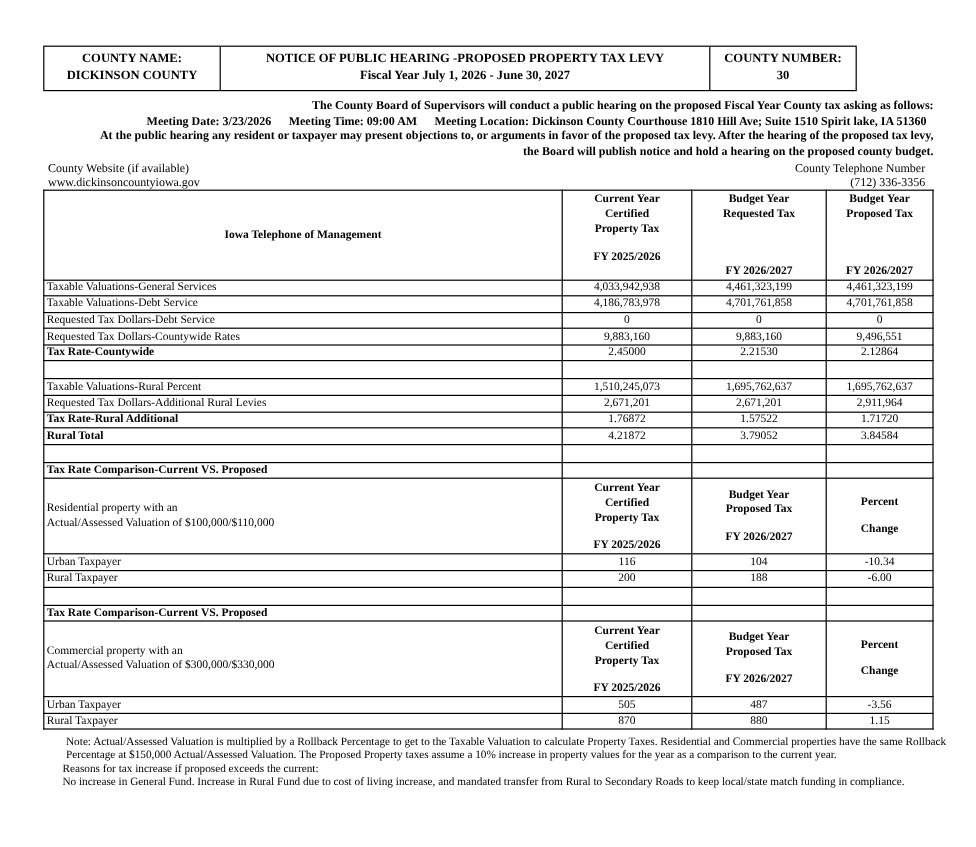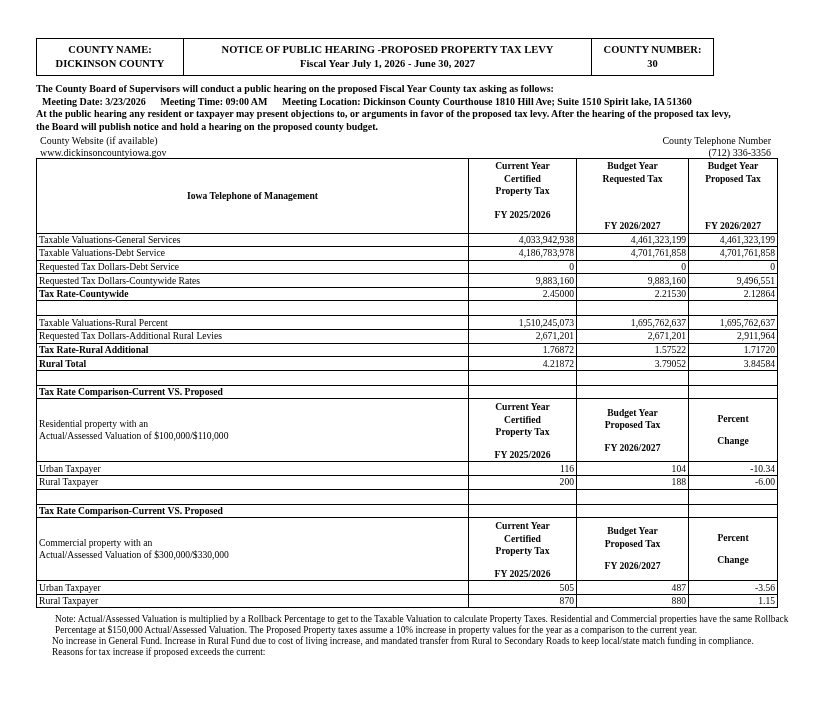--- a/index.html
+++ b/index.html
@@ -2,27 +2,27 @@
 <html><head>
 <meta charset="utf-8">
 <style>
   html, body { margin: 0; padding: 0; background: #ffffff; }
   body { width: 813px; height: 706px; position: relative; font-family: "Liberation Serif", serif; color: #000; overflow: hidden; }
   .hdr { position: absolute; left: 36px; top: 38px; width: 678px; height: 38px; border: 1.5px solid #000; display: flex; box-sizing: border-box; }
   .hdr > div { display: flex; flex-direction: column; align-items: center; justify-content: center; font-weight: bold; font-size: 10.5px; line-height: 14px; text-align: center; }
   .hdr .c1 { width: 146px; border-right: 1.5px solid #000; }
   .hdr .c2 { flex: 1; border-right: 1.5px solid #000; }
   .hdr .c3 { width: 121px; }
-  .intro { position: absolute; left: 36px; top: 83px; width: 742px; text-align: left; font-weight: bold; font-size: 10px; line-height: 12.5px; }
+  .intro { position: absolute; left: 36px; top: 83px; width: 742px; text-align: right; font-weight: bold; font-size: 10px; line-height: 12.5px; }
   .intro .meet span { margin: 0 6px; }
   .web { position: absolute; left: 40px; top: 135px; font-size: 10px; line-height: 12px; }
   .phone { position: absolute; right: 42px; top: 135px; font-size: 10px; line-height: 12px; text-align: right; }
   table.main { position: absolute; left: 36px; top: 158px; border-collapse: collapse; font-size: 9.6px; table-layout: fixed; }
   table.main td { border: 1px solid #000; padding: 0 2px; height: 12.6px; line-height: 12px; white-space: nowrap; overflow: hidden; }
-  table.main td.n { text-align: right; margin-top: 19px; }
+  table.main td.n { text-align: center; margin-top: 19px; }
   table.main td.b { font-weight: bold; }
   table.main tr.h td { font-weight: bold; text-align: center; vertical-align: top; }
   .notes { position: absolute; left: 36px; top: 614px; width: 742px; font-size: 9.4px; line-height: 11px; margin-left: 16px; }
   .notes p { margin: 0; }
   .notes .ind { padding-left: 3px; }
 </style>
 </head>
 <body>
 
 <div class="hdr">
@@ -237,15 +237,15 @@
         <td>Rural Taxpayer</td>
         <td class="n">870</td>
         <td class="n">880</td>
         <td class="n">1.15</td>
       </tr>
 </tbody>
   </table>
 
 <div class="notes">
   <p class="ind">Note: Actual/Assessed Valuation is multiplied by a Rollback Percentage to get to the Taxable Valuation to calculate Property Taxes. Residential and Commercial properties have the same Rollback Percentage at $150,000 Actual/Assessed Valuation. The Proposed Property taxes assume a 10% increase in property values for the year as a comparison to the current year.</p>
+  <p>Reasons for tax increase if proposed exceeds the current:</p>
   <p>No increase in General Fund. Increase in Rural Fund due to cost of living increase, and mandated transfer from Rural to Secondary Roads to keep local/state match funding in compliance.</p>
-  <p>Reasons for tax increase if proposed exceeds the current:</p>
 </div>
 
 </body></html>

